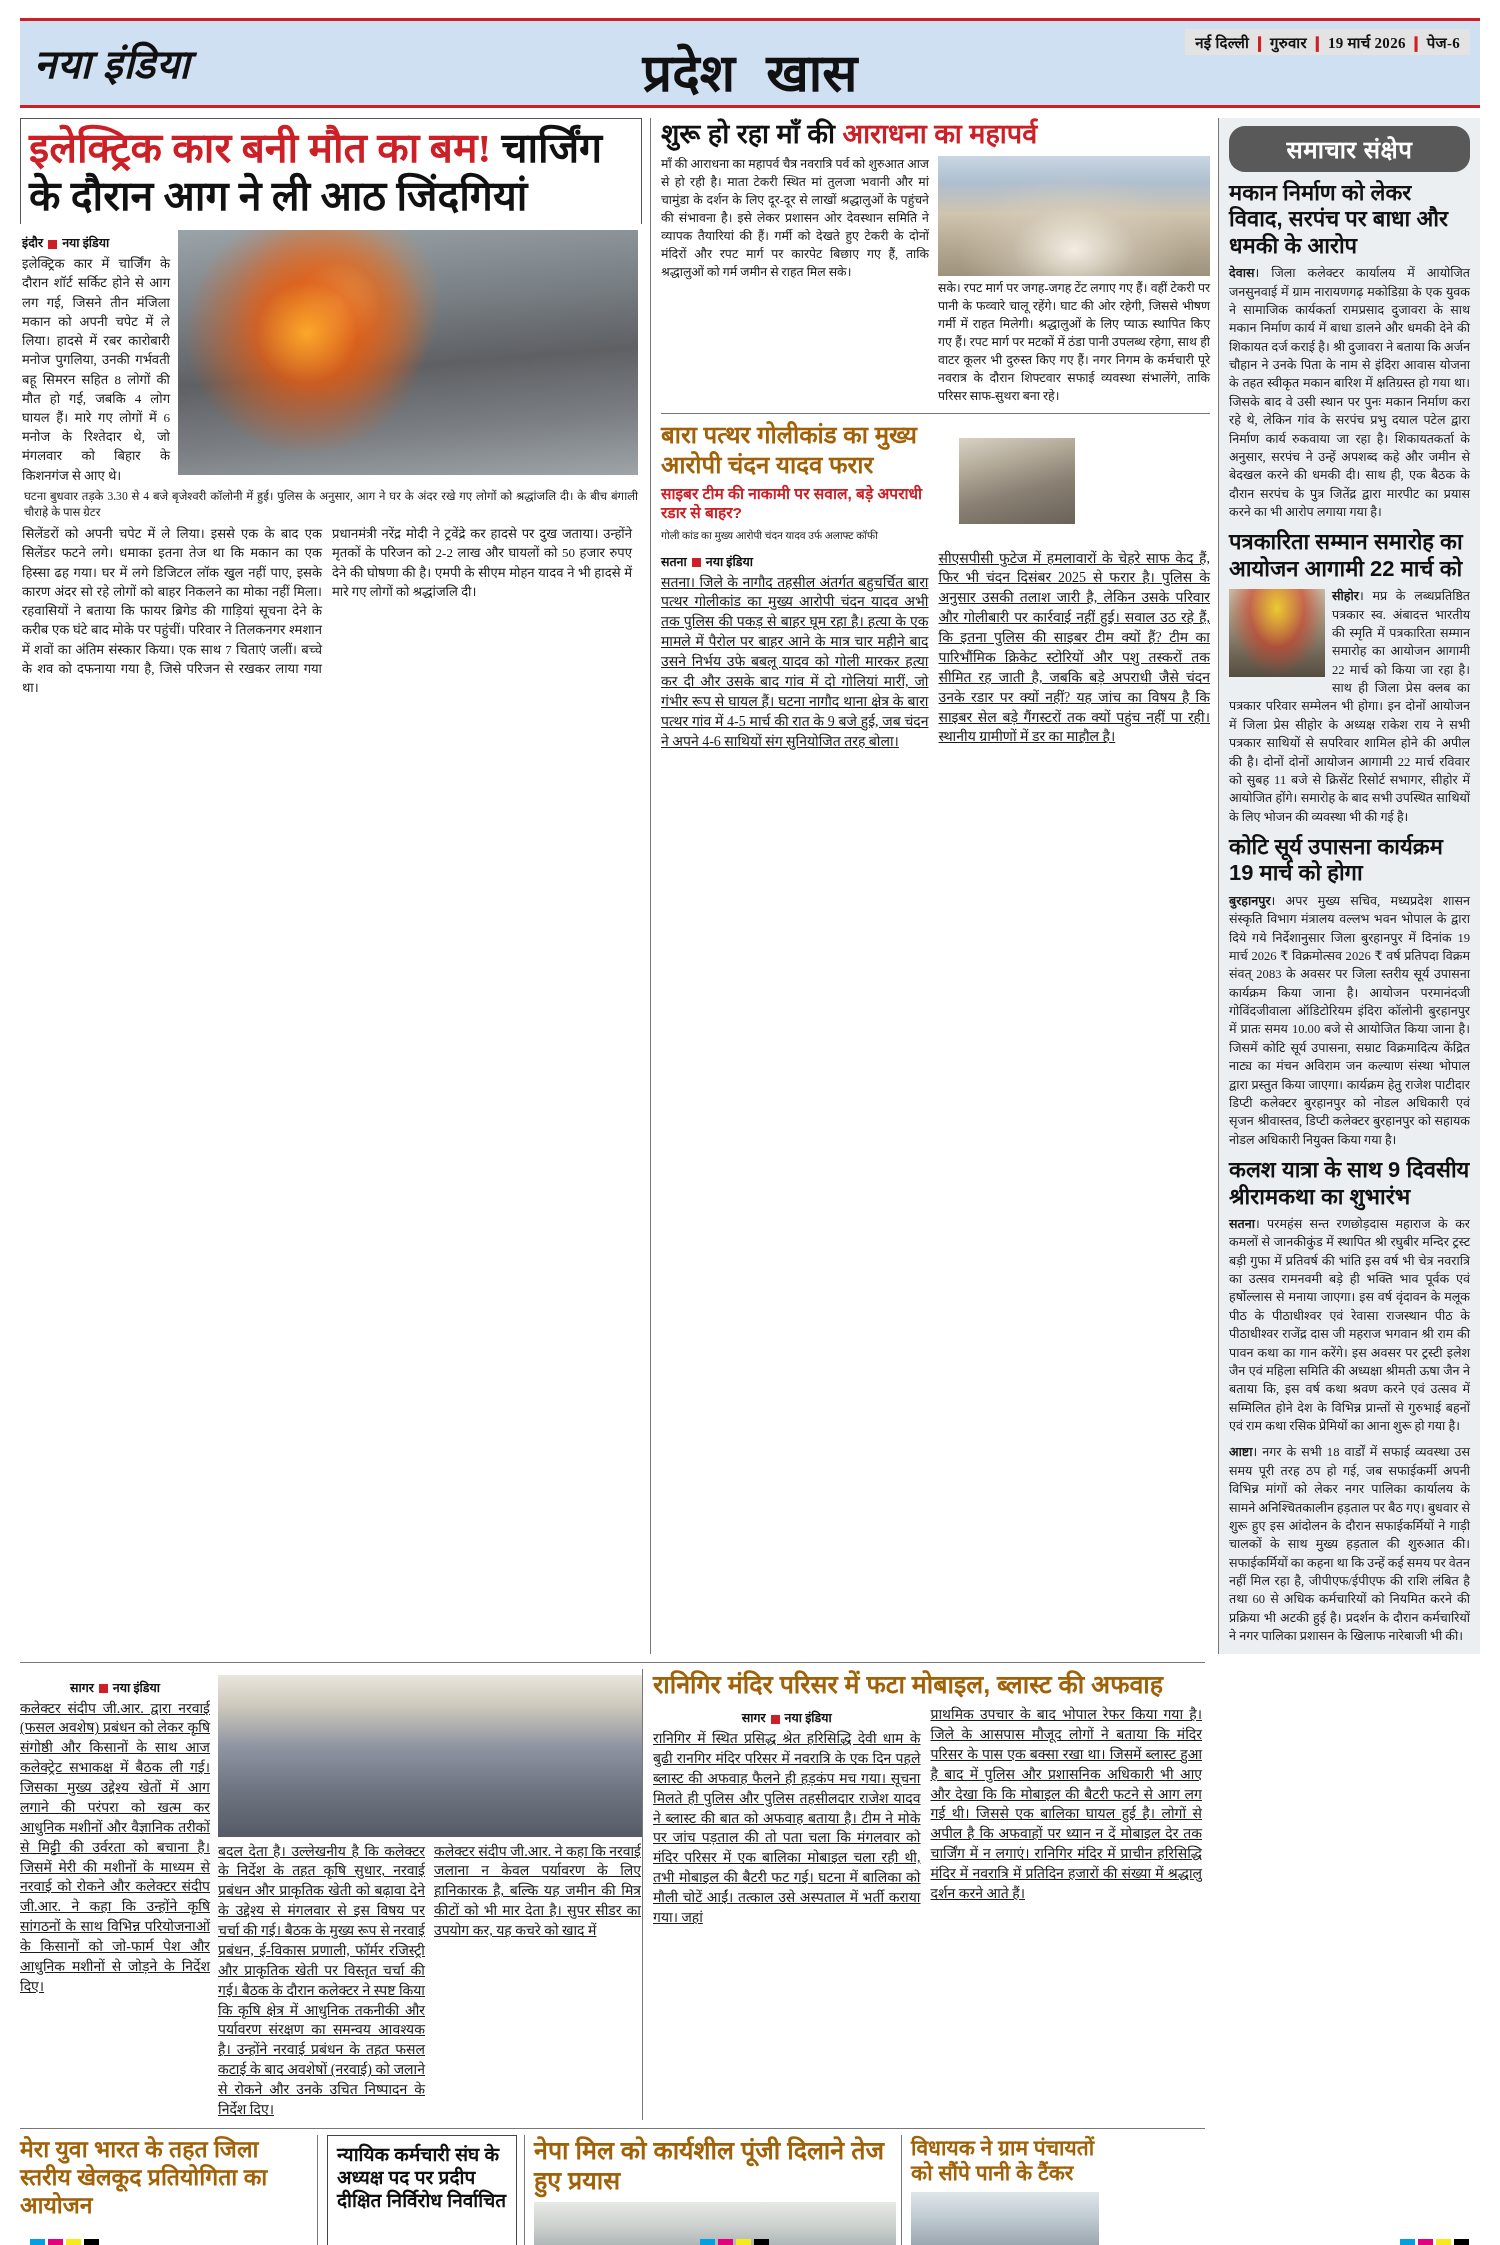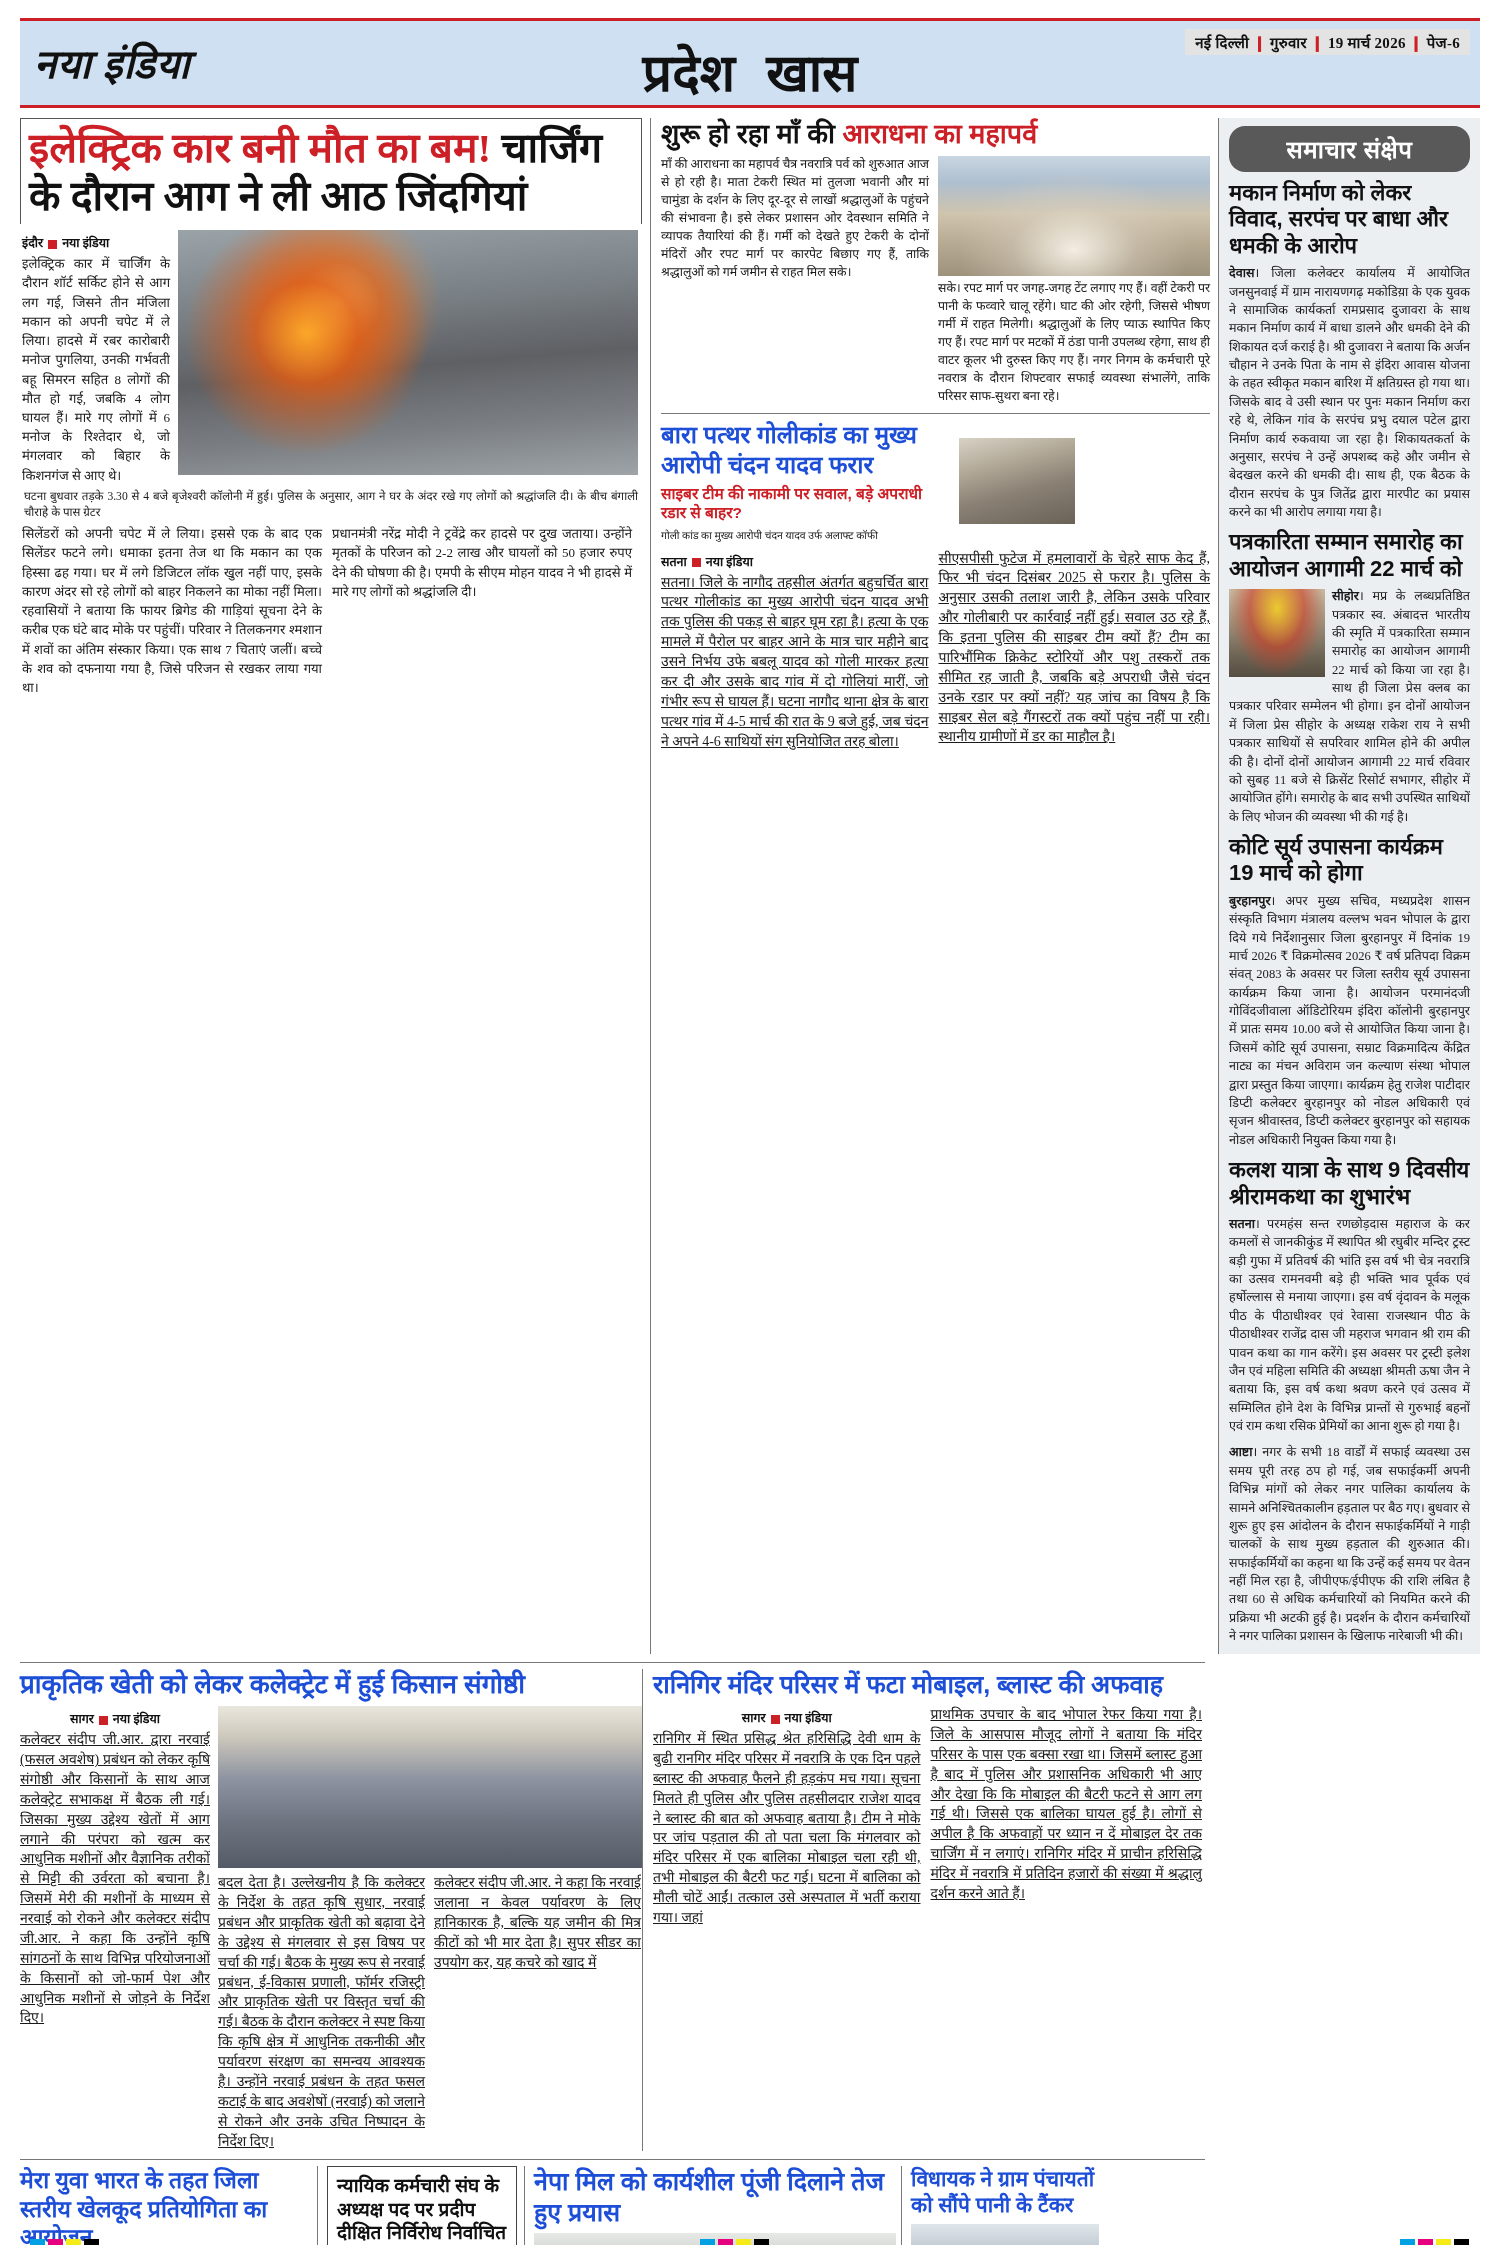--- a/index.html
+++ b/index.html
@@ -50,21 +50,21 @@
   .lead-head {
     font-size: 41px; line-height: 1.16; font-weight: 700;
     font-family: "Liberation Serif", serif; padding: 6px 8px 4px 8px;
     border: 1px solid #555; border-bottom: none;
   }
   .sub-head {
     font-size: 25px; line-height: 1.2; font-weight: 700; color: #111;
     font-family: "Liberation Sans", sans-serif;
   }
   .sec-head {
-    font-size: 23px; line-height: 1.22; font-weight: 700; color: #1d4ed8;
+    font-size: 23px; line-height: 1.22; font-weight: 700; color: #a16207;
     font-family: "Liberation Sans", sans-serif;
   }
   .box-head {
     font-size: 20px; line-height: 1.22; font-weight: 700; color: #111;
     font-family: "Liberation Sans", sans-serif;
   }
 
   .byline {
     font-size: 12.5px; font-weight: 700; color: #111; margin: 4px 0 3px 0;
     font-family: "Liberation Serif", serif;
@@ -270,21 +270,20 @@
         <div style="margin-top:8px;">
           <div class="sb-body"><b>आष्टा</b><span>। नगर के सभी 18 वार्डों में सफाई व्यवस्था उस समय पूरी तरह ठप हो गई, जब सफाईकर्मी अपनी विभिन्न मांगों को लेकर नगर पालिका कार्यालय के सामने अनिश्चितकालीन हड़ताल पर बैठ गए। बुधवार से शुरू हुए इस आंदोलन के दौरान सफाईकर्मियों ने गाड़ी चालकों के साथ मुख्य हड़ताल की शुरुआत की। सफाईकर्मियों का कहना था कि उन्हें कई समय पर वेतन नहीं मिल रहा है, जीपीएफ/ईपीएफ की राशि लंबित है तथा 60 से अधिक कर्मचारियों को नियमित करने की प्रक्रिया भी अटकी हुई है। प्रदर्शन के दौरान कर्मचारियों ने नगर पालिका प्रशासन के खिलाफ नारेबाजी भी की।</span></div>
         </div>
       </div>
     </div>
 
     <div class="rule-h" style="width:1185px; margin-top:8px;"></div>
 
     <div class="row" style="margin-top:4px;">
       <div style="width:622px;">
-        <div class="sec-head" style="font-size:26px;">प्राकृतिक खेती को लेकर कलेक्ट्रेट में हुई किसान संगोष्ठी</div>
 
         <div style="display:flex; gap:8px; margin-top:6px;">
           <div style="width:190px;">
             <div class="byline" style="text-align:center;">
               <span>सागर</span><span class="sq"></span><span>नया इंडिया</span>
             </div>
             <div class="body-t xs">कलेक्टर संदीप जी.आर. द्वारा नरवाई (फसल अवशेष) प्रबंधन को लेकर कृषि संगोष्ठी और किसानों के साथ आज कलेक्ट्रेट सभाकक्ष में बैठक ली गई। जिसका मुख्य उद्देश्य खेतों में आग लगाने की परंपरा को खत्म कर आधुनिक मशीनों और वैज्ञानिक तरीकों से मिट्टी की उर्वरता को बचाना है। जिसमें मेरी की मशीनों के माध्यम से नरवाई को रोकने और कलेक्टर संदीप जी.आर. ने कहा कि उन्होंने कृषि सांगठनों के साथ विभिन्न परियोजनाओं के किसानों को जो-फार्म पेश और आधुनिक मशीनों से जोड़ने के निर्देश दिए।</div>
           </div>
           <div style="width:424px;">
             <div class="photo meeting" style="width:424px;height:162px;"></div>

